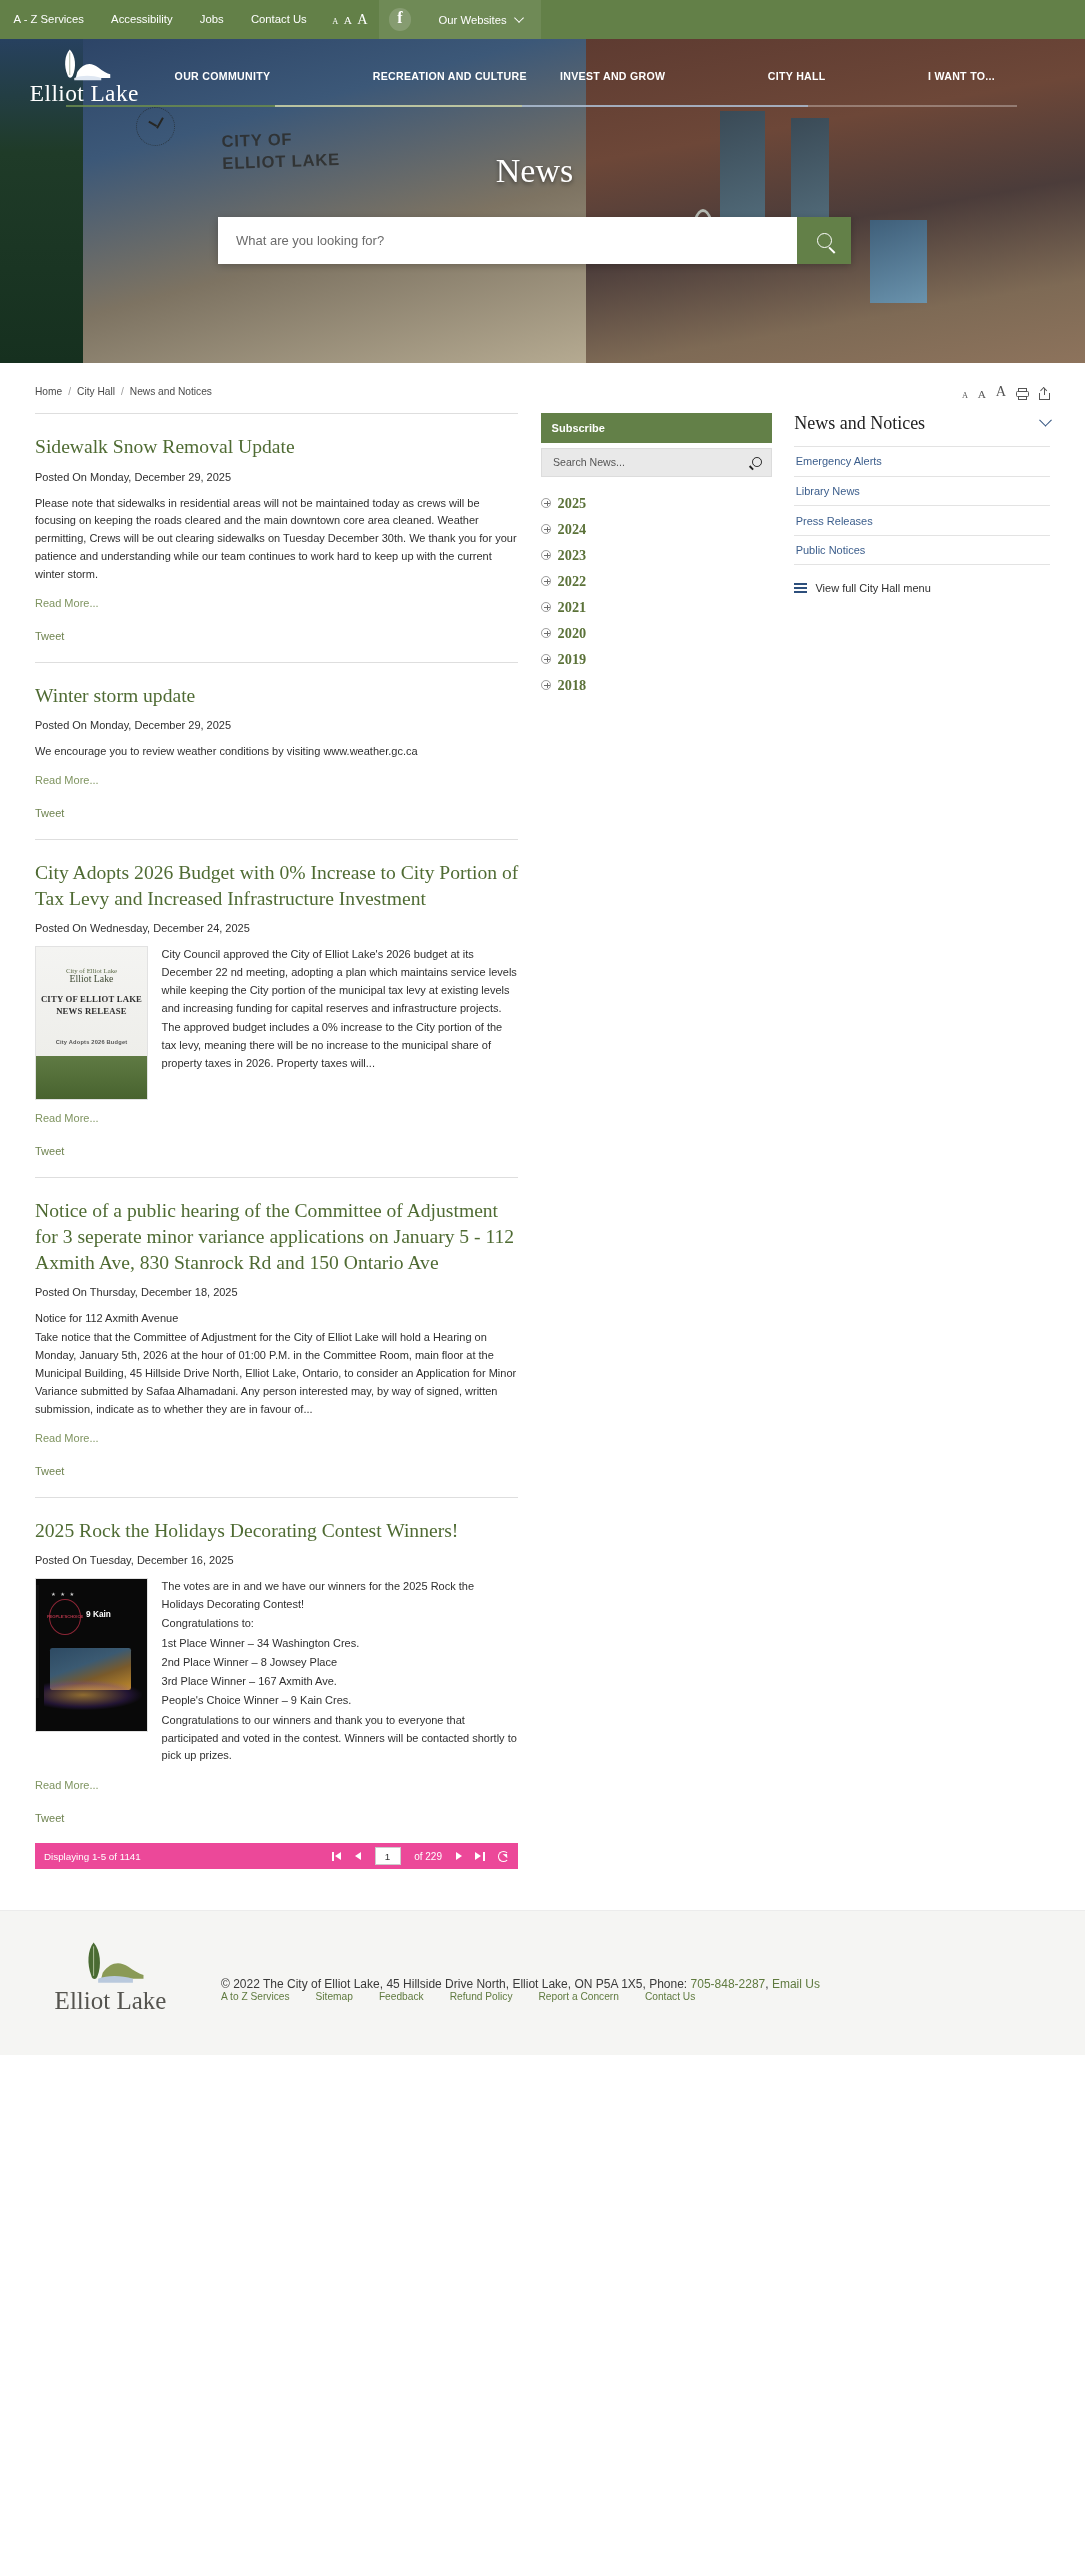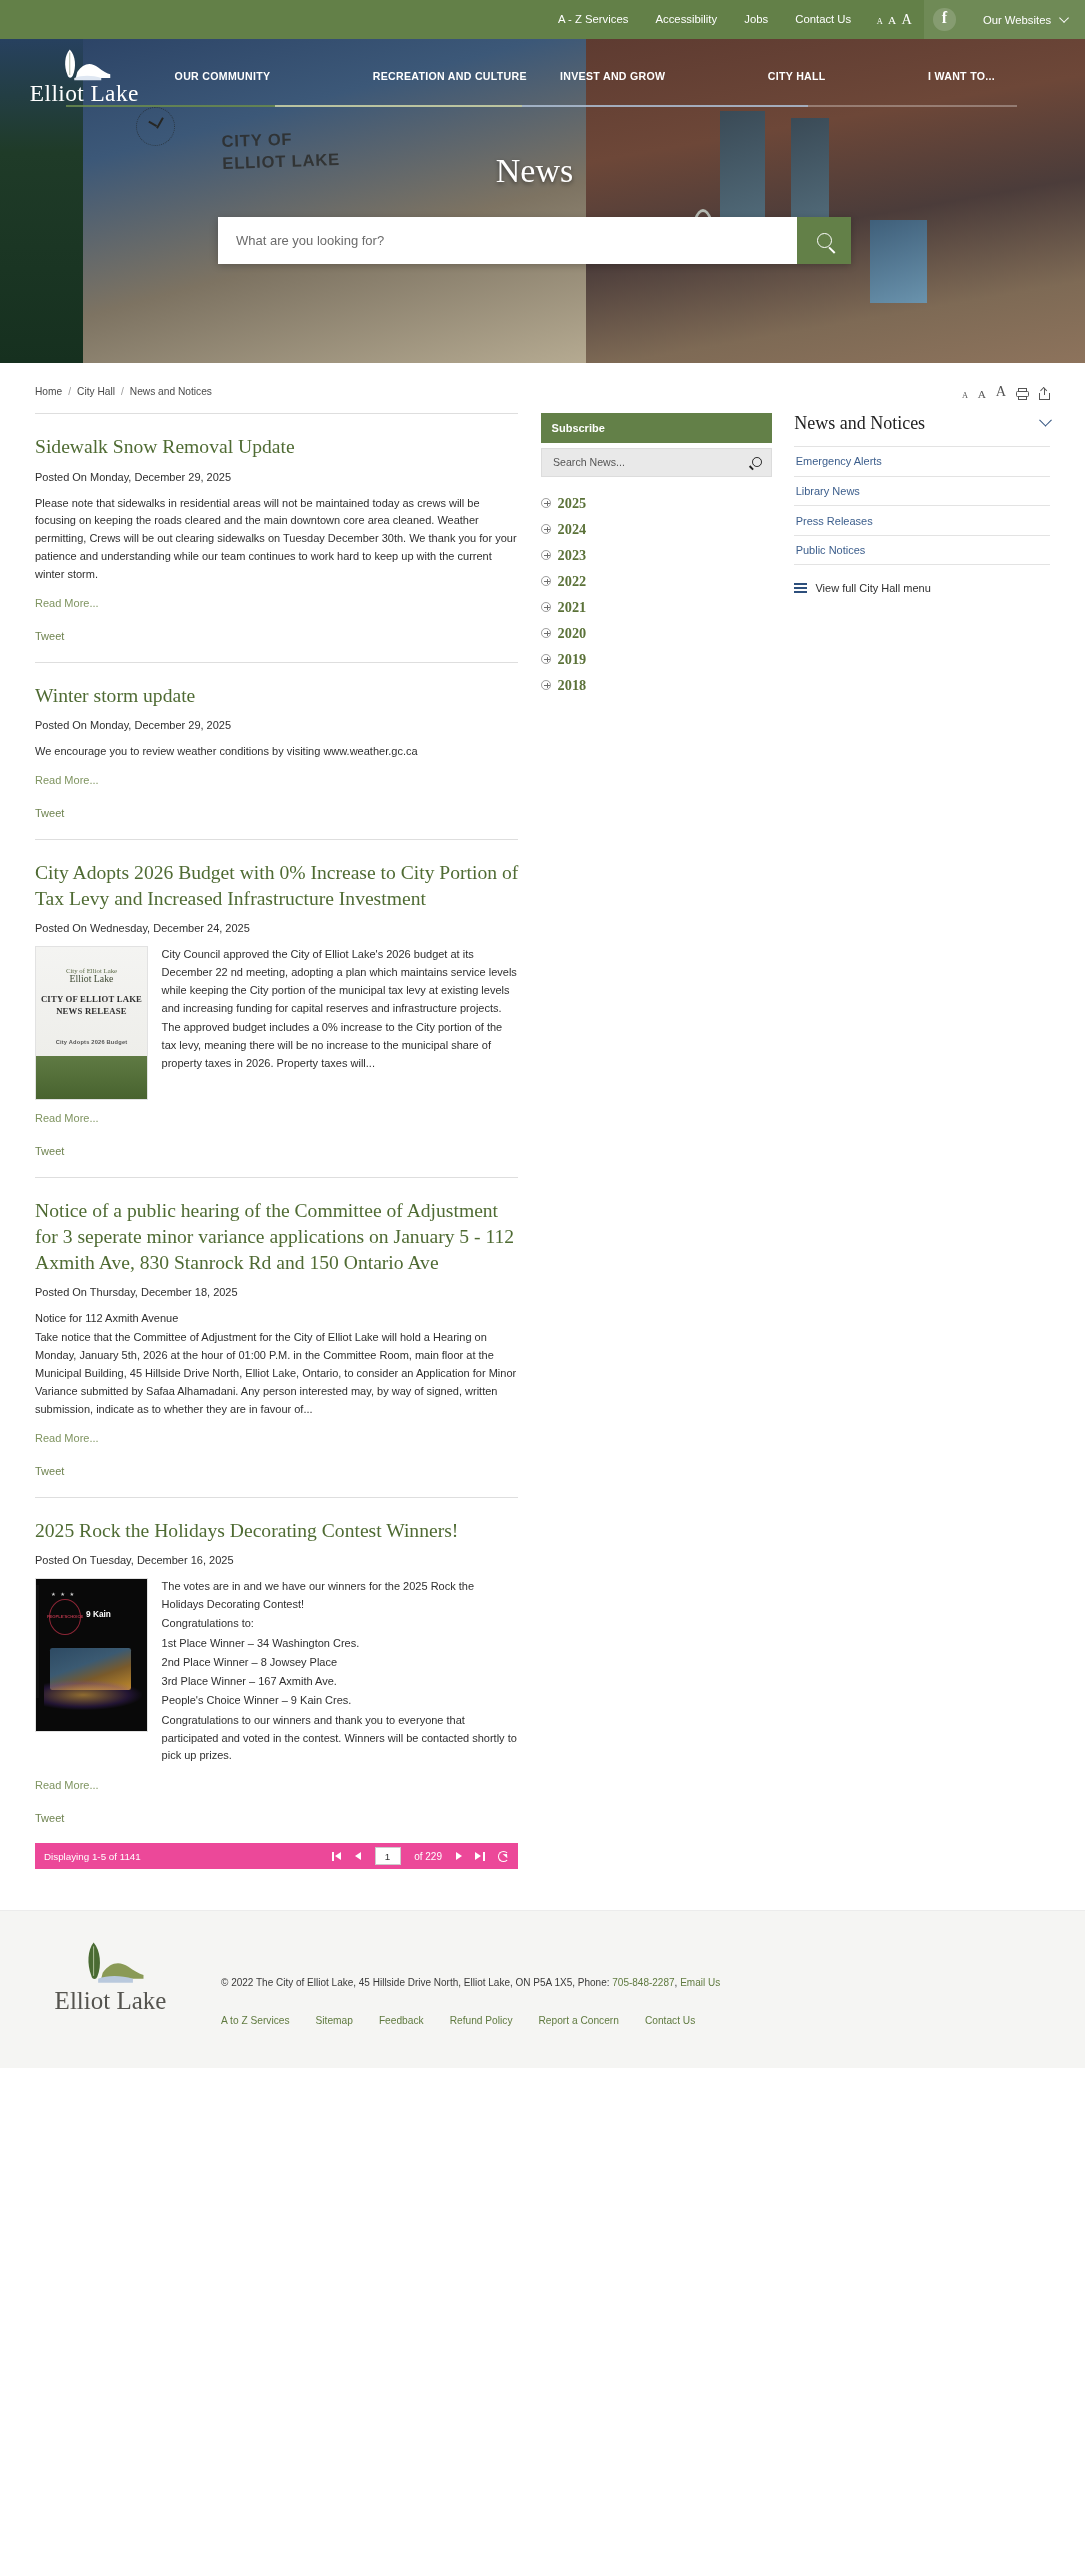--- a/index.html
+++ b/index.html
@@ -12,21 +12,21 @@
     color:#333;
     -webkit-font-smoothing:antialiased;
   }
 
   
   .utility-bar {
     height:39px;
     background:#638048;
     display:flex;
     align-items:center;
-    justify-content:flex-end;
+    justify-content:flex-start;
     padding-right:0;
     position:relative;
     z-index:5;
   }
   .utility-inner { display:flex; align-items:center; gap:0; }
   .util-link {
     color:#ffffff;
     font-size:11.3px;
     text-decoration:none;
     padding:0 13.6px;
@@ -343,21 +343,21 @@
 
   
   .footer {
     margin-top:7.5px;background:#f5f5f3;border-top:0.8px solid #ececec;
     padding:30px 35px 42px 35px;display:flex;align-items:flex-start;gap:35px;
   }
   .footer-brand{ width:151px;display:flex;flex-direction:column;align-items:center; }
   .footer-mark{ width:68px;height:44px;position:relative;margin-bottom:3px; }
   .footer-word{ font-family:"Liberation Serif",serif;font-size:25px;color:#55544f;line-height:1; }
   .footer-body{ flex:1;padding-top:36px; }
-  .copy-line{ font-size:10px;color:#3a3a3a;margin-bottom:27px; }
+  .copy-line{ font-size:12px;color:#3a3a3a;}
   .copy-line a{ color:#5f7a3f;text-decoration:none;cursor:pointer; }
   .footer-links{ display:flex;gap:26px; }
   .footer-links a{ font-size:10.2px;color:#5f7a3f;text-decoration:none;cursor:pointer; }
 </style>
 </head>
 <body>
 
 <div class="utility-bar">
   <div class="utility-inner">
     <a class="util-link">A - Z Services</a>

